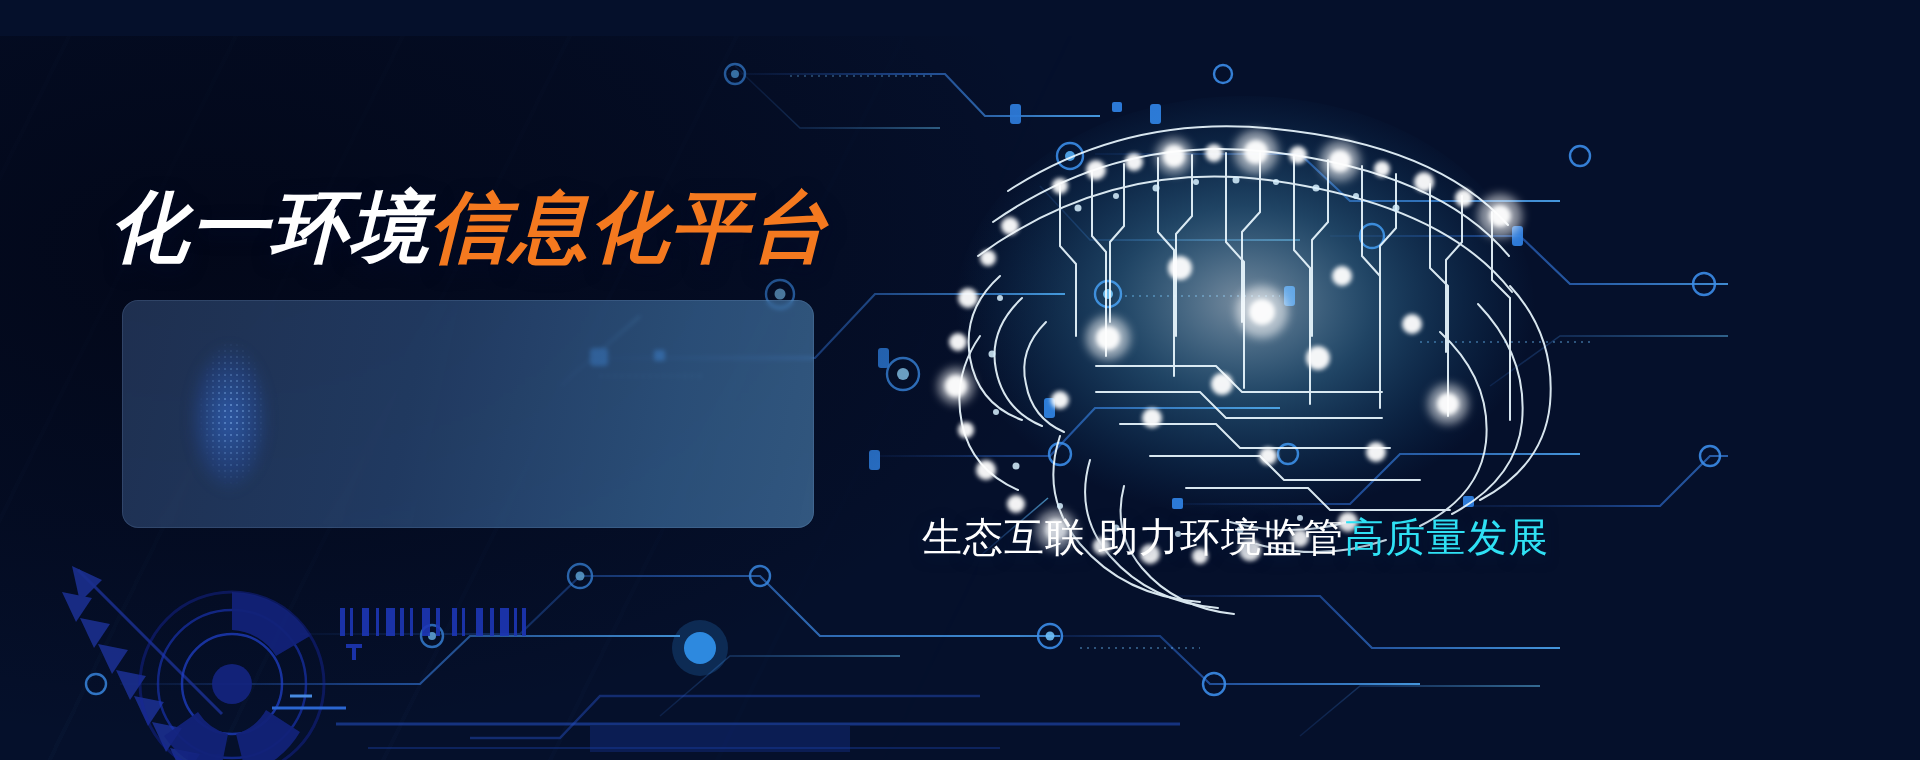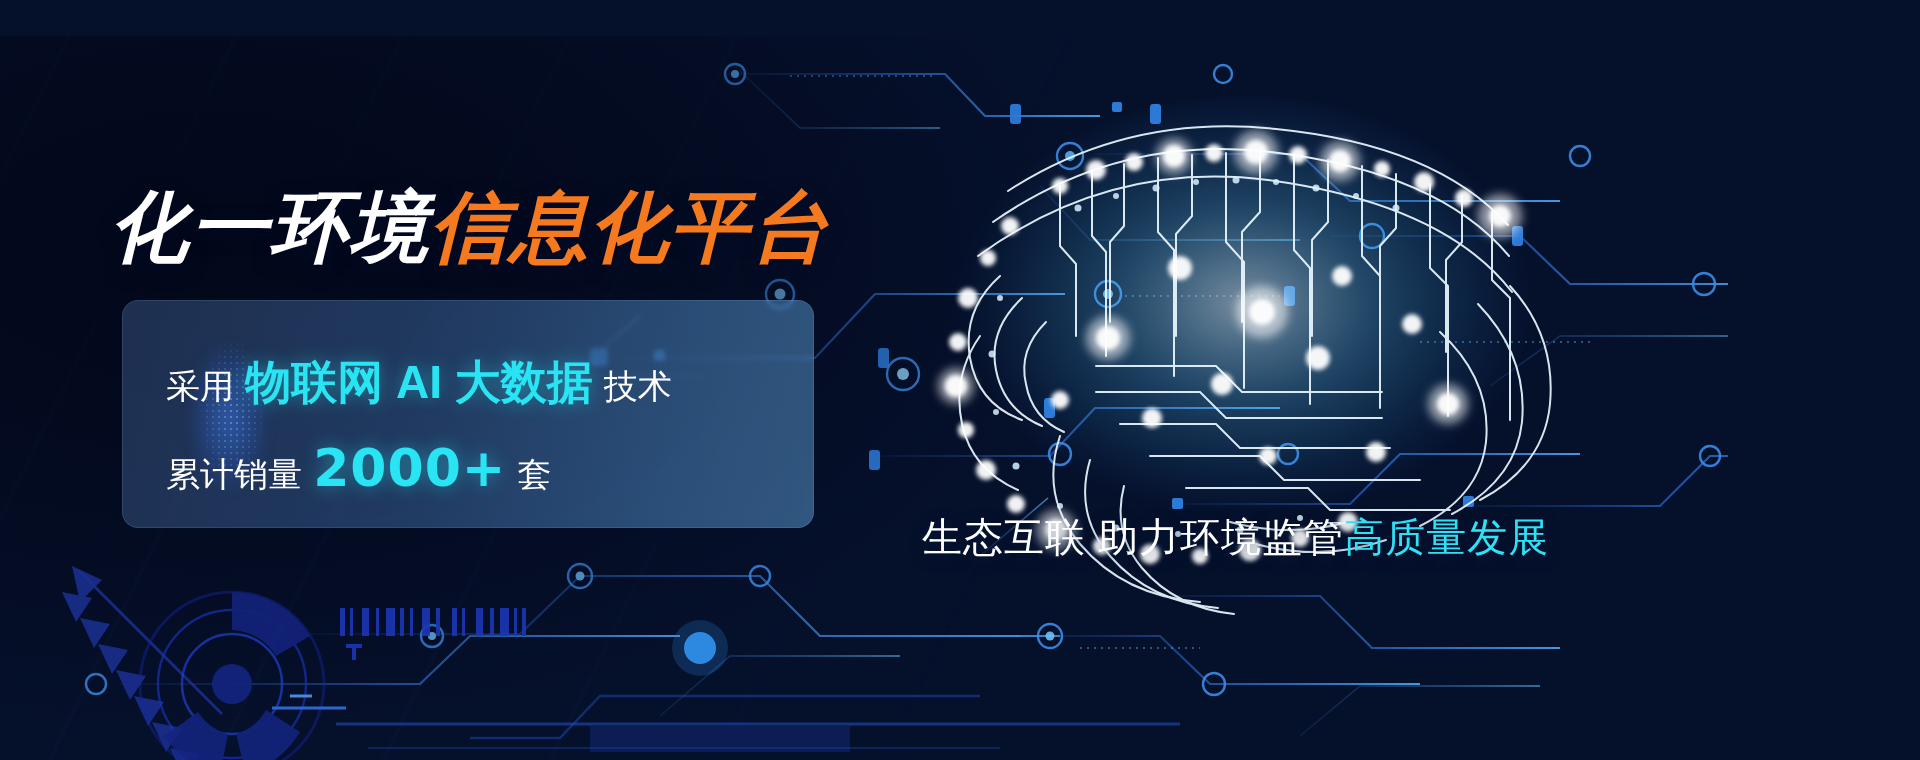--- a/index.html
+++ b/index.html
@@ -293,32 +293,20 @@
     </g>
   </svg>
 
   <div id="title">
     <span class="w">化一环境</span><span class="o">信息化平台</span>
   </div>
 
   <div id="card">
     <div class="glow"></div>
     <div class="dots"></div>
-    <div class="rows">
-      <div class="row r1">
-        <span class="sm">采用</span>
-        <span class="hi">物联网 AI 大数据</span>
-        <span class="sm">技术</span>
-      </div>
-      <div class="row r2">
-        <span class="sm">累计销量</span>
-        <span class="hi2">2000+</span>
-        <span class="sm">套</span>
-      </div>
-    </div>
   </div>
 
   <div id="tagline">
     <span class="w">生态互联 助力环境监管</span><span class="c">高质量发展</span>
   </div>
 
   <svg class="layer" viewBox="0 0 1920 760">
 
     <g fill="#1b2f8e" opacity=".9">
       <path d="M72 530 l8 36 22 -22 z"></path>

